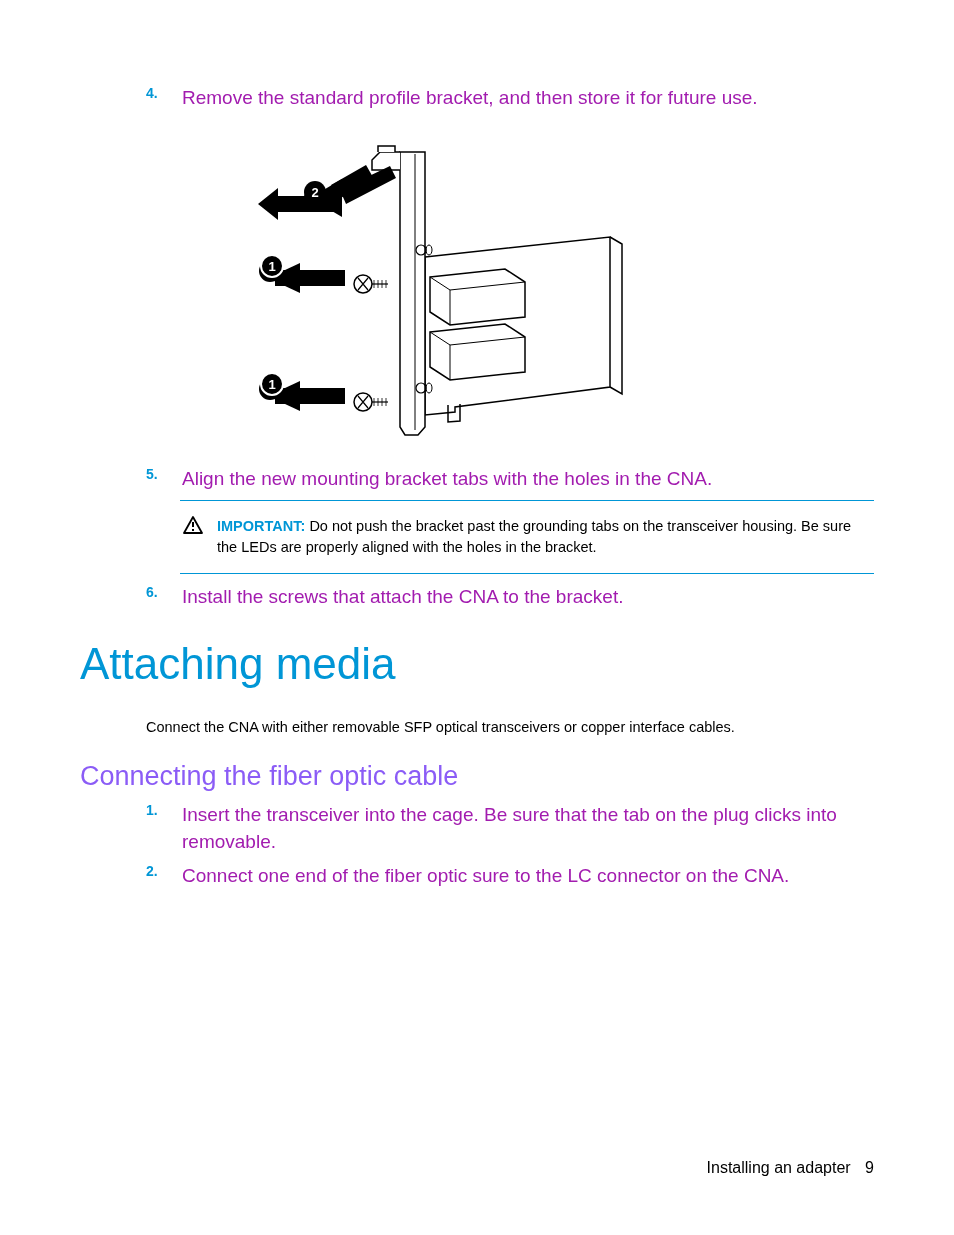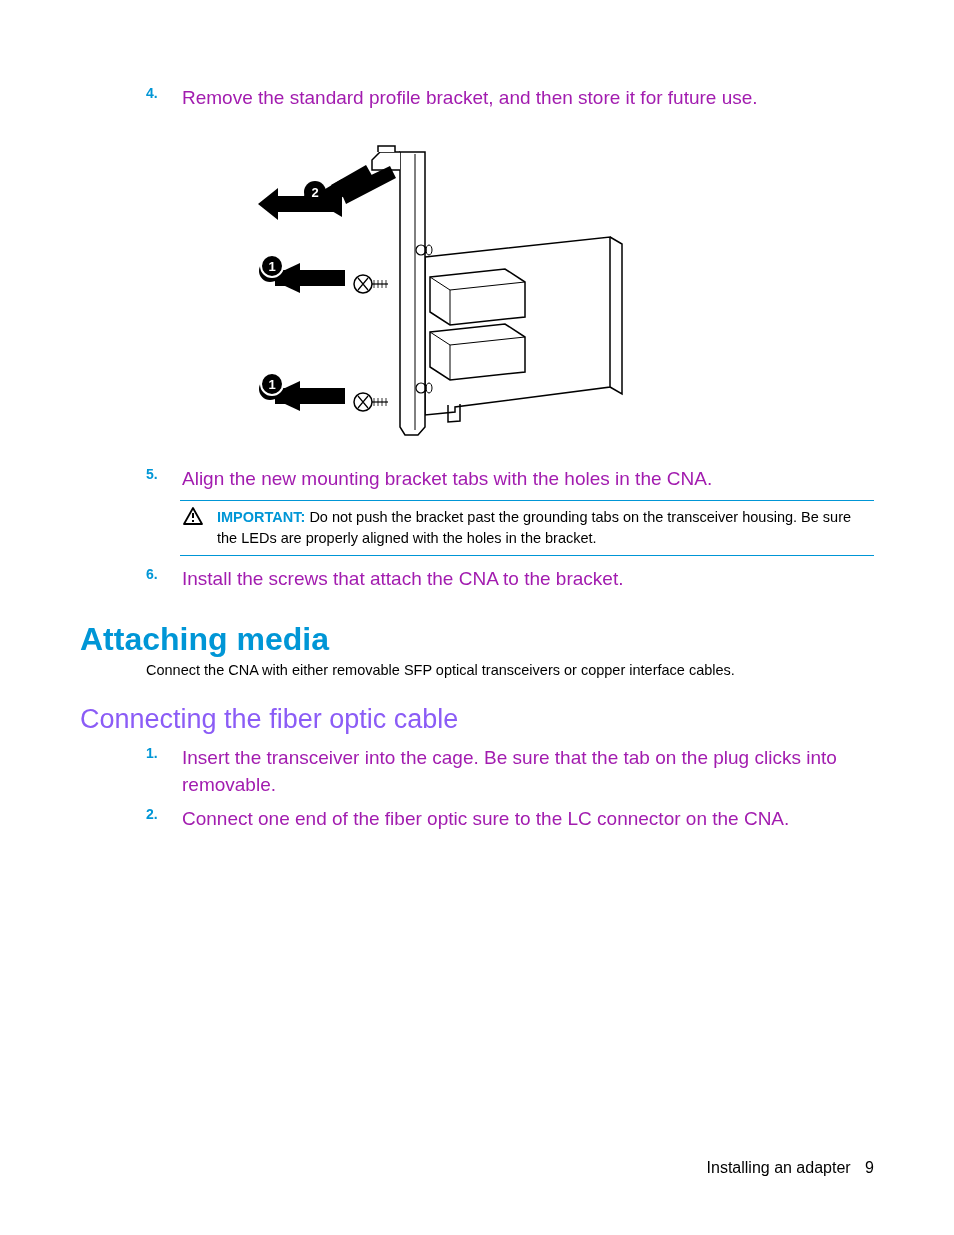--- a/index.html
+++ b/index.html
@@ -39,21 +39,21 @@
       margin-top: 20px;
       margin-bottom: 20px;
     }
     .bracket-figure {
       width: 380px;
       height: 310px;
     }
     .note-box {
       border-top: 1px solid #0096d6;
       border-bottom: 1px solid #0096d6;
-      padding: 6px 0;
+      padding: 15px 0;
       margin-left: 100px;
       margin-right: 0;
       margin-top: 6px;
       margin-bottom: 10px;
       display: flex;
       align-items: flex-start;
     }
     .note-icon {
       font-size: 18px;
       margin-right: 14px;
@@ -64,25 +64,25 @@
       font-size: 14.5px;
       line-height: 1.45;
       flex: 1;
     }
     .note-label {
       color: #0096d6;
       font-weight: bold;
     }
     .h1 {
       font-family: Arial, Helvetica, sans-serif;
-      font-weight: 700;
-      font-size: 32px;
+      font-weight: 400;
+      font-size: 44px;
       color: #0096d6;
       margin-top: 28px;
-      margin-bottom: 2px;
+      margin-bottom: 28px;
     }
     .h2 {
       font-family: Arial, Helvetica, sans-serif;
       font-weight: 300;
       font-size: 27px;
       color: #8b5cf6;
       margin-top: 24px;
       margin-bottom: 10px;
     }
     .body-text {

